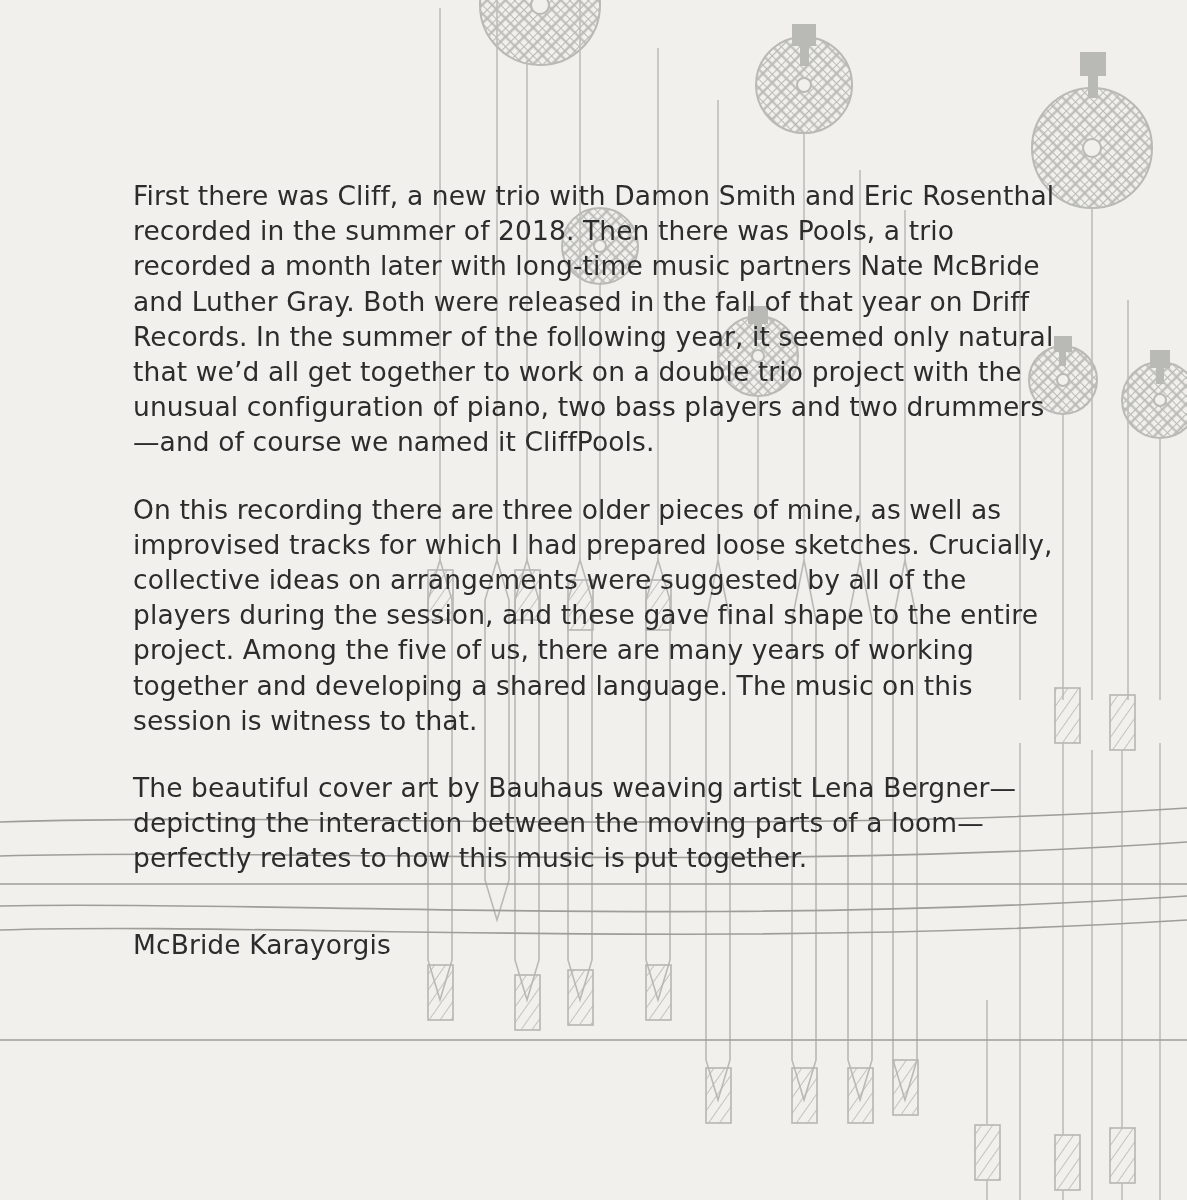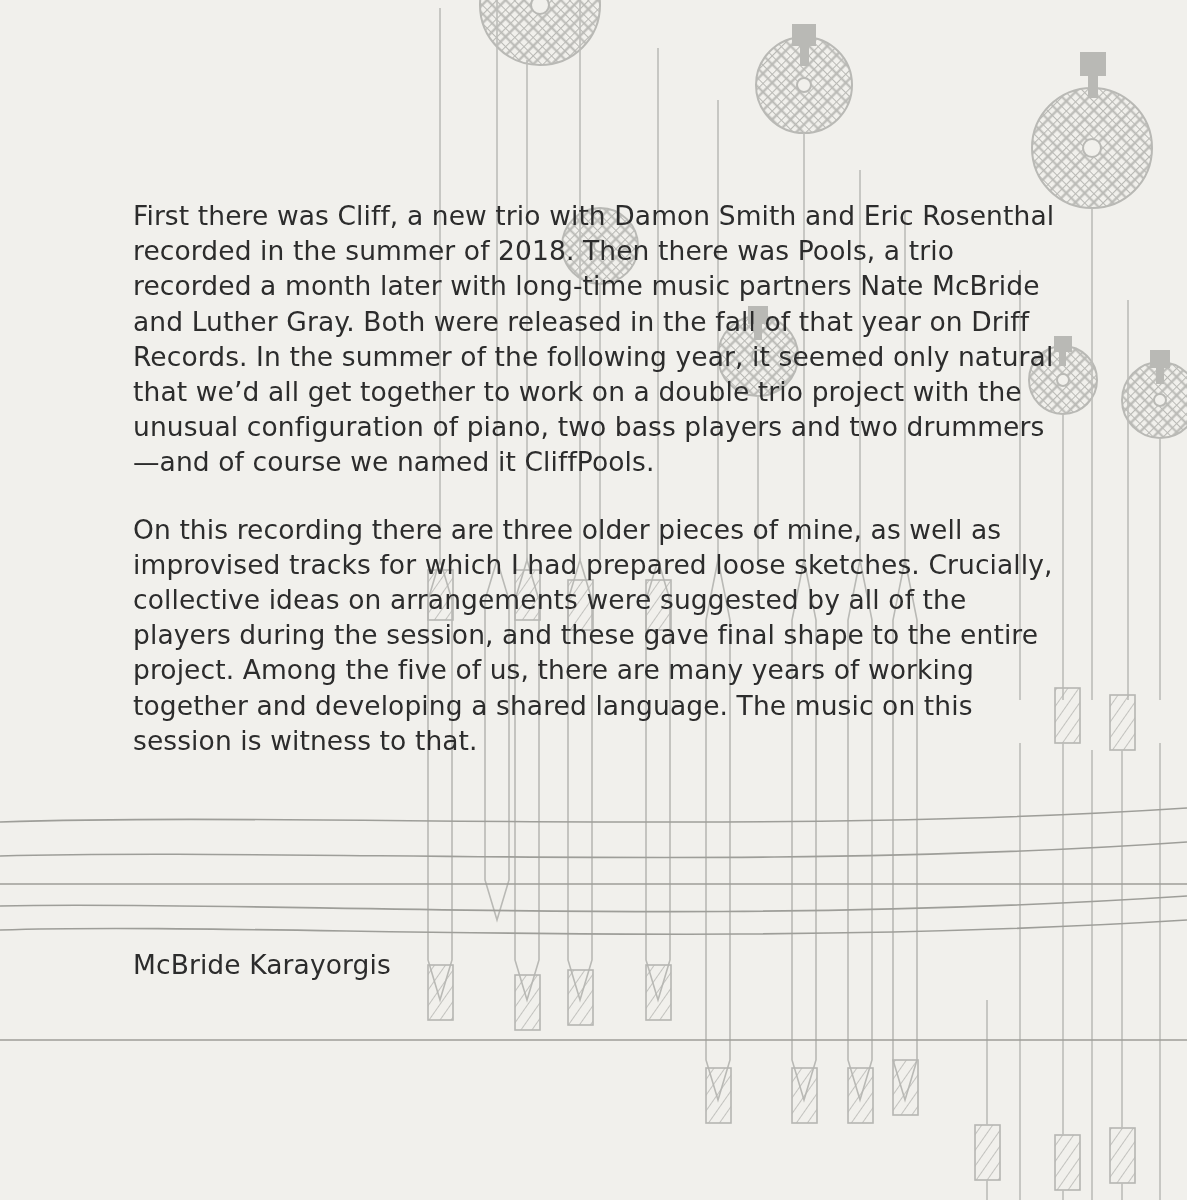--- a/index.html
+++ b/index.html
@@ -20,21 +20,20 @@
     width: 1187px;
     height: 1200px;
     pointer-events: none;
   }
   #text-layer {
     position: absolute;
     left: 0;
     top: 0;
     width: 1187px;
     height: 1000px;
-    margin-top: 20px;
   }
   .liner-notes {
     position: absolute;
     left: 133px;
     top: 178px;
     width: 930px;
   }
   .para {
     font-size: 26.5px;
     line-height: 35.2px;
@@ -181,15 +180,16 @@
     <path d="M0 906 C 260 900, 700 928, 1187 896"></path>
     <path d="M0 930 C 260 922, 700 950, 1187 920"></path>
     <path d="M0 1040 L1187 1040"></path>
   </g>
 </svg>
 
 <div id="text-layer">
   <div class="liner-notes">
     <p class="para">First there was Cliff, a new trio with Damon Smith and Eric Rosenthal recorded in the summer of 2018. Then there was Pools, a trio recorded a month later with long-time music partners Nate McBride and Luther Gray. Both were released in the fall of that year on Driff Records. In the summer of the following year, it seemed only natural that we’d all get together to work on a double trio project with the unusual configuration of piano, two bass players and two drummers—and of course we named it CliffPools.</p>
     <p class="para">On this recording there are three older pieces of mine, as well as improvised tracks for which I had prepared loose sketches. Crucially, collective ideas on arrangements were suggested by all of the players during the session, and these gave final shape to the entire project. Among the five of us, there are many years of working together and developing a shared language. The music on this session is witness to that.</p>
+    <p class="para">The beautiful cover art by Bauhaus weaving artist Lena Bergner—depicting the interaction between the moving parts of a loom—perfectly relates to how this music is put together.</p>
   </div>
   <div class="signature">McBride Karayorgis</div>
 </div>
 
 </body></html>

